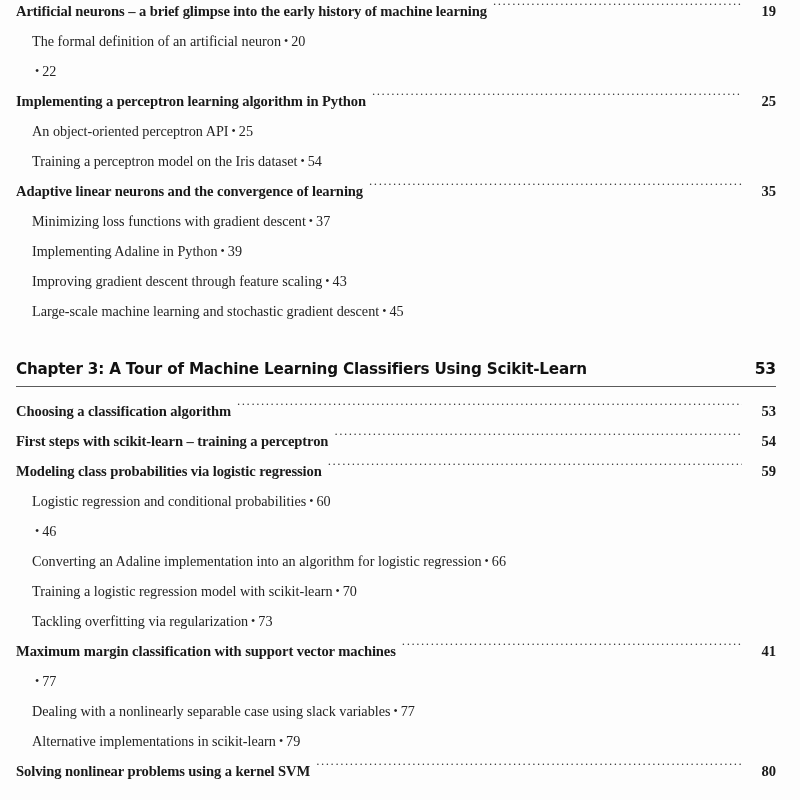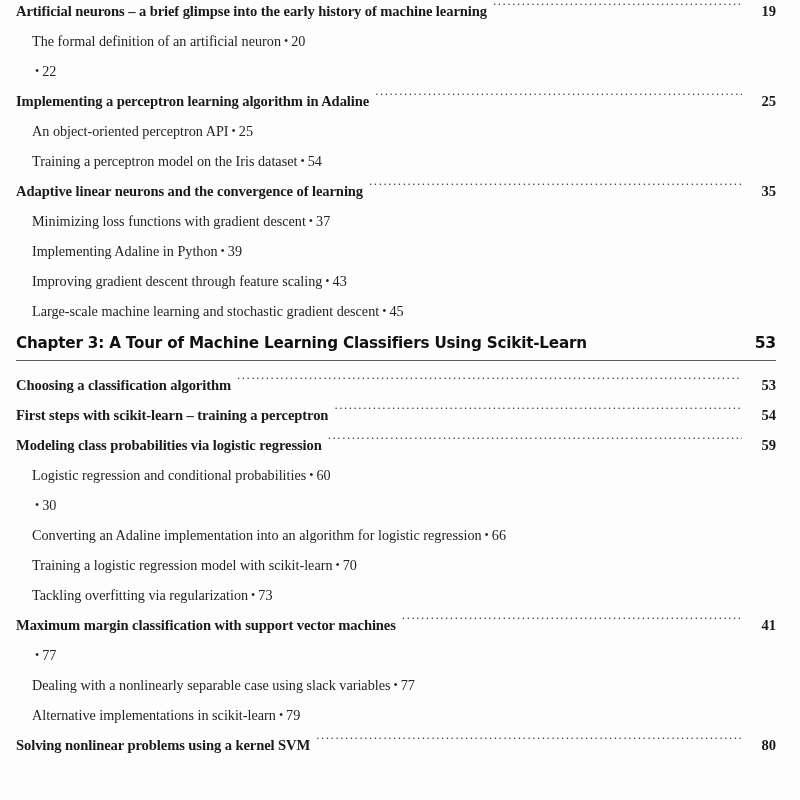--- a/index.html
+++ b/index.html
@@ -75,21 +75,21 @@
     line-height: 30px;
     height: 30px;
     padding-left: 16px;
     color: #232323;
   }
   .lvl2 .sub { flex: 0 0 auto; }
   .lvl2 .dot { padding: 0 3px; font-size: 12px; position: relative; top: -1px; }
 
   
   .chapter-block {
-    margin-top: 4px;
+    margin-top: 30px;
     margin-bottom: 3px;
   }
   .chapter-head {
     display: flex;
     align-items: baseline;
     font-family: "DejaVu Sans", "Liberation Sans", sans-serif;
     font-weight: bold;
     font-size: 15.2px;
     letter-spacing: -0.2px;
     line-height: 26px;
@@ -124,21 +124,21 @@
       <div class="toc-row lvl2">
         <span class="sub">The formal definition of an artificial neuron</span>
         <span class="dot">•</span>
         <span class="sub">20</span>
       </div>
       <div class="toc-row lvl2">
         <span class="dot">•</span>
         <span class="sub">22</span>
       </div>
       <div class="toc-row lvl1">
-        <span class="title">Implementing a perceptron learning algorithm in Adaline</span>
+        <span class="title">Implementing a perceptron learning algorithm in Python</span>
         <span class="leader"></span>
         <span class="pageno">25</span>
       </div>
       <div class="toc-row lvl2">
         <span class="sub">An object-oriented perceptron API</span>
         <span class="dot">•</span>
         <span class="sub">25</span>
       </div>
       <div class="toc-row lvl2">
         <span class="sub">Training a perceptron model on the Iris dataset</span>
@@ -196,21 +196,21 @@
         <span class="leader"></span>
         <span class="pageno">59</span>
       </div>
       <div class="toc-row lvl2">
         <span class="sub">Logistic regression and conditional probabilities</span>
         <span class="dot">•</span>
         <span class="sub">60</span>
       </div>
       <div class="toc-row lvl2">
         <span class="dot">•</span>
-        <span class="sub">30</span>
+        <span class="sub">46</span>
       </div>
       <div class="toc-row lvl2">
         <span class="sub">Converting an Adaline implementation into an algorithm for logistic regression</span>
         <span class="dot">•</span>
         <span class="sub">66</span>
       </div>
       <div class="toc-row lvl2">
         <span class="sub">Training a logistic regression model with scikit-learn</span>
         <span class="dot">•</span>
         <span class="sub">70</span>

